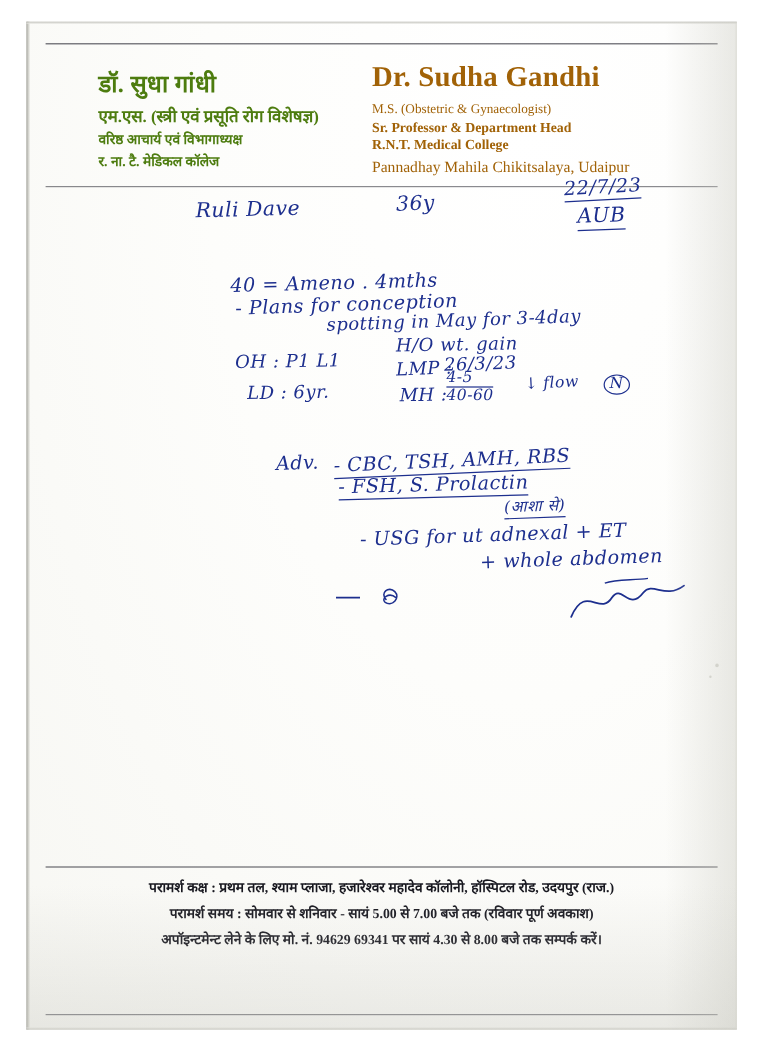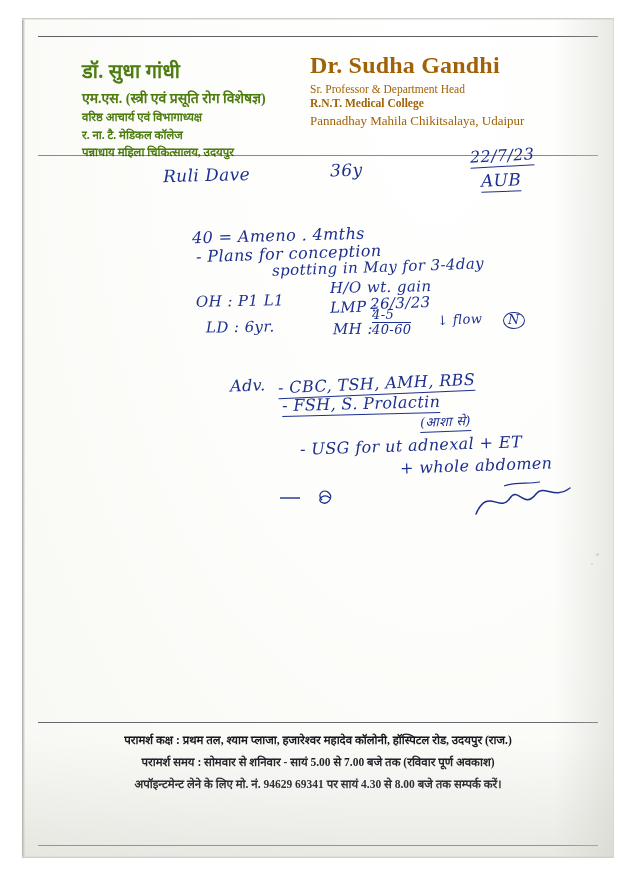--- a/index.html
+++ b/index.html
@@ -115,21 +115,21 @@
     font-size: 24px;
     letter-spacing: .2px;
   }
   .hdr-right .hr-l2 {
     font-size: 11px;
     margin-top: 6px;
     font-family: "Liberation Serif", serif;
   }
   .hdr-right .hr-l3 {
     font-size: 11.5px;
-    font-weight: normal;
+    font-weight: bold;
     margin-top: 4px;
     font-family: "Liberation Serif", serif;
   }
   .hdr-right .hr-l4 {
     font-size: 11.5px;
     font-weight: bold;
     margin-top: 2px;
     font-family: "Liberation Serif", serif;
   }
   .hdr-right .hr-l5 {
@@ -236,24 +236,24 @@
   <div class="scan-edge-bottom"></div>
 
   <div class="rule rule-top"></div>
 
   <div class="header">
     <div class="hdr-left">
       <div class="hl-name">डॉ. सुधा गांधी</div>
       <div class="hl-l2">एम.एस. (स्त्री एवं प्रसूति रोग विशेषज्ञ)</div>
       <div class="hl-l3">वरिष्ठ आचार्य एवं विभागाध्यक्ष</div>
       <div class="hl-l4">र. ना. टै. मेडिकल कॉलेज</div>
-      <div class="hl-l5">पन्नाधाय महिला चिकित्सालय, उदयपुर</div>
     </div>
     <div class="hdr-right">
       <div class="hr-name">Dr. Sudha Gandhi</div>
+      <div class="hr-l2">M.S. (Obstetric &amp; Gynaecologist)</div>
       <div class="hr-l3">Sr. Professor &amp; Department Head</div>
       <div class="hr-l4">R.N.T. Medical College</div>
       <div class="hr-l5">Pannadhay Mahila Chikitsalaya, Udaipur</div>
     </div>
   </div>
 
   <div class="rule rule-hdr"></div>
 
   <div class="hand s2 u" style="left:470px; top:146px; transform: rotate(-3deg);">22/7/23</div>
 

